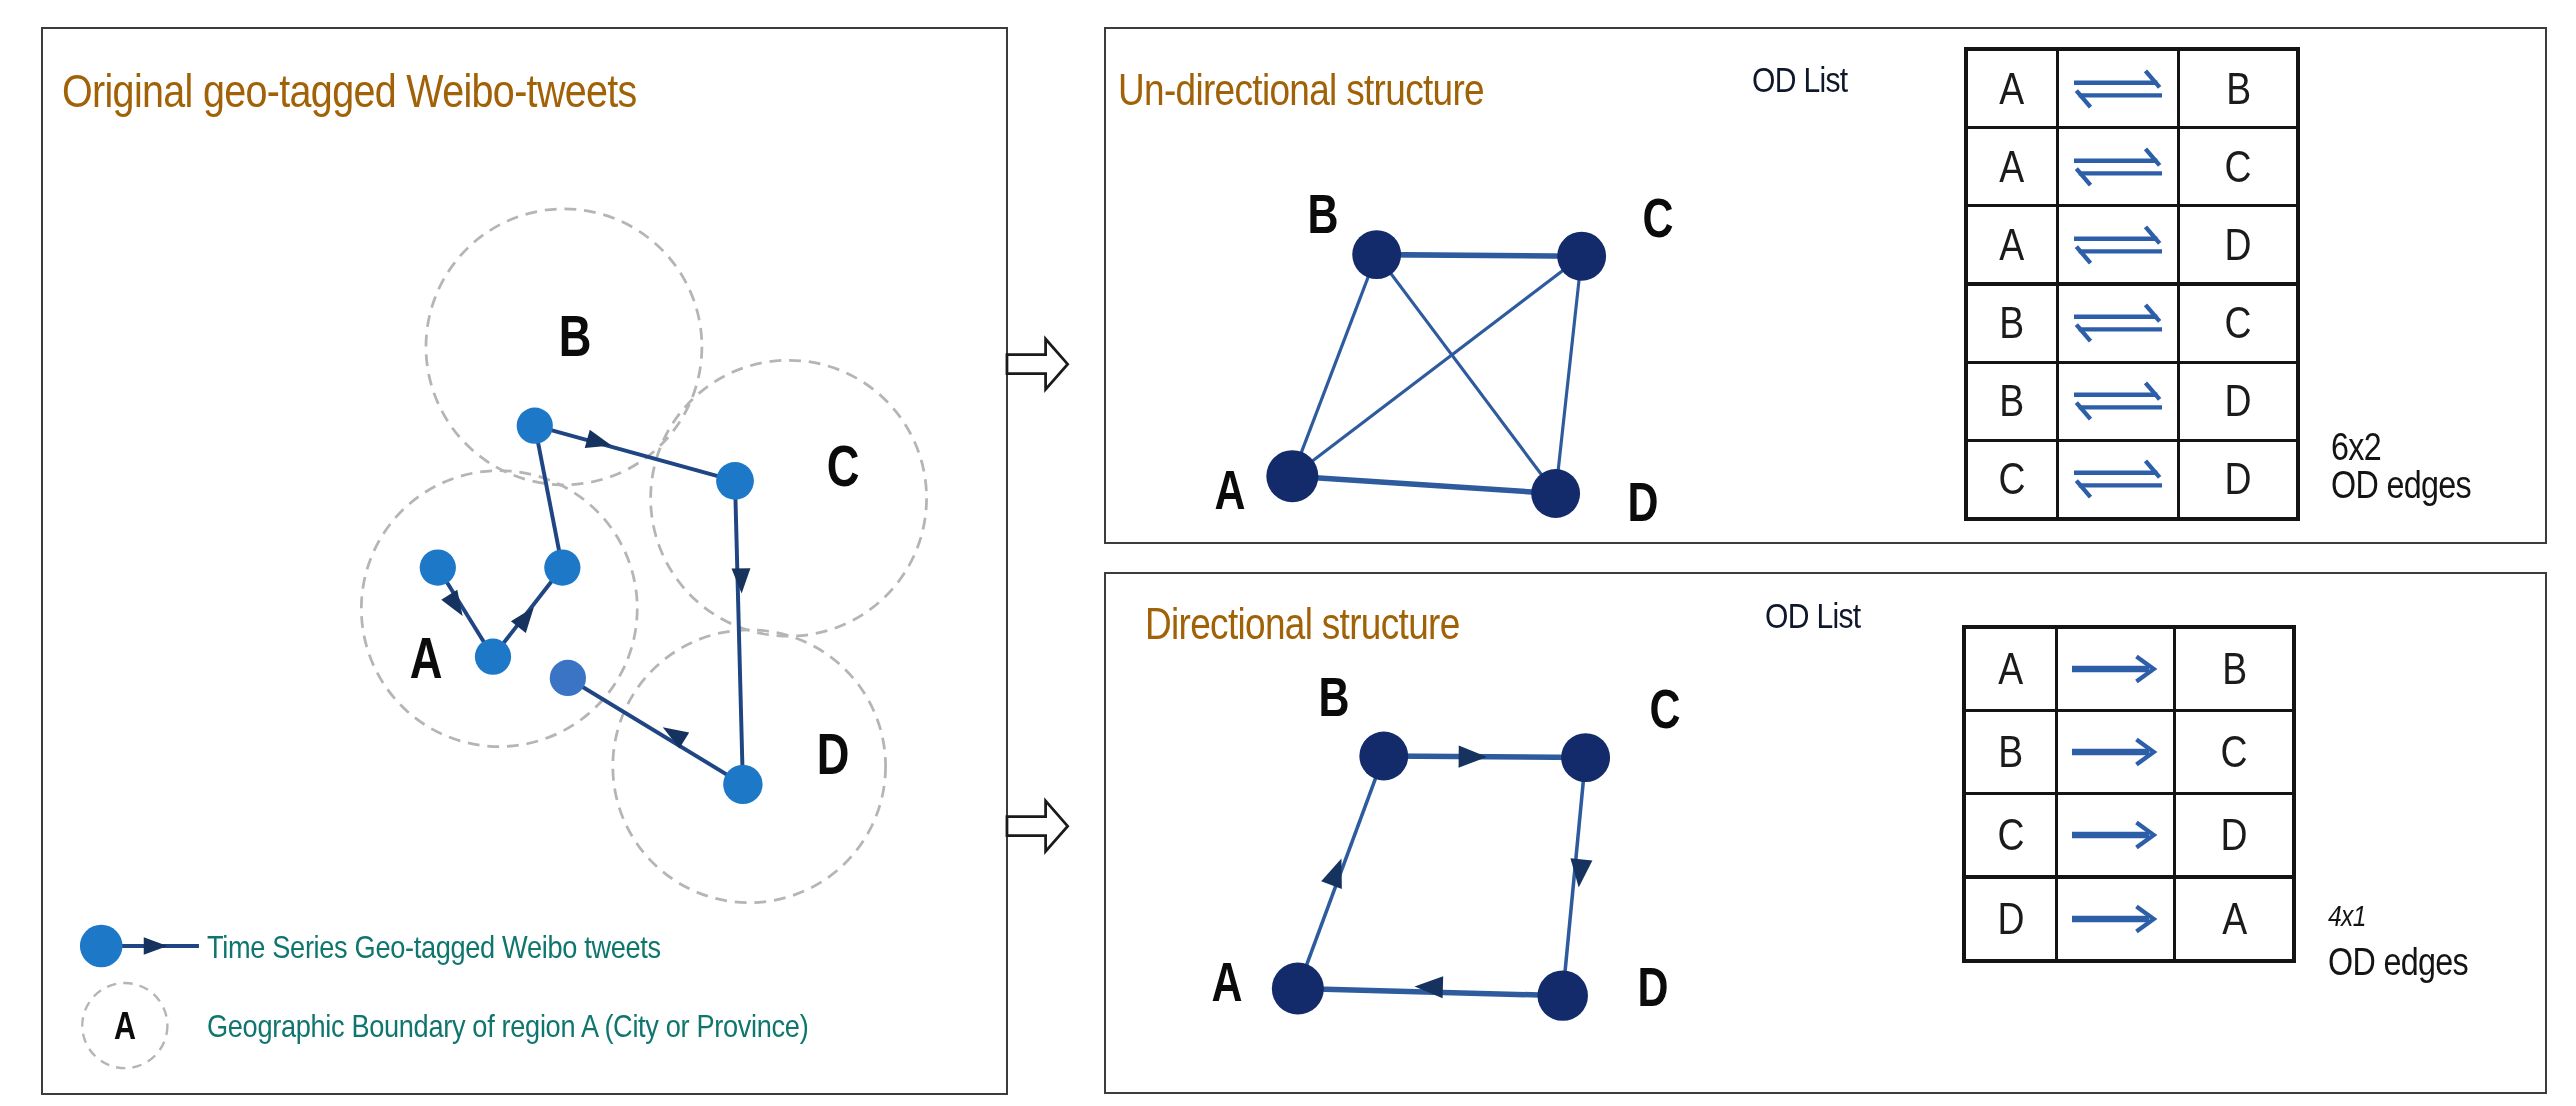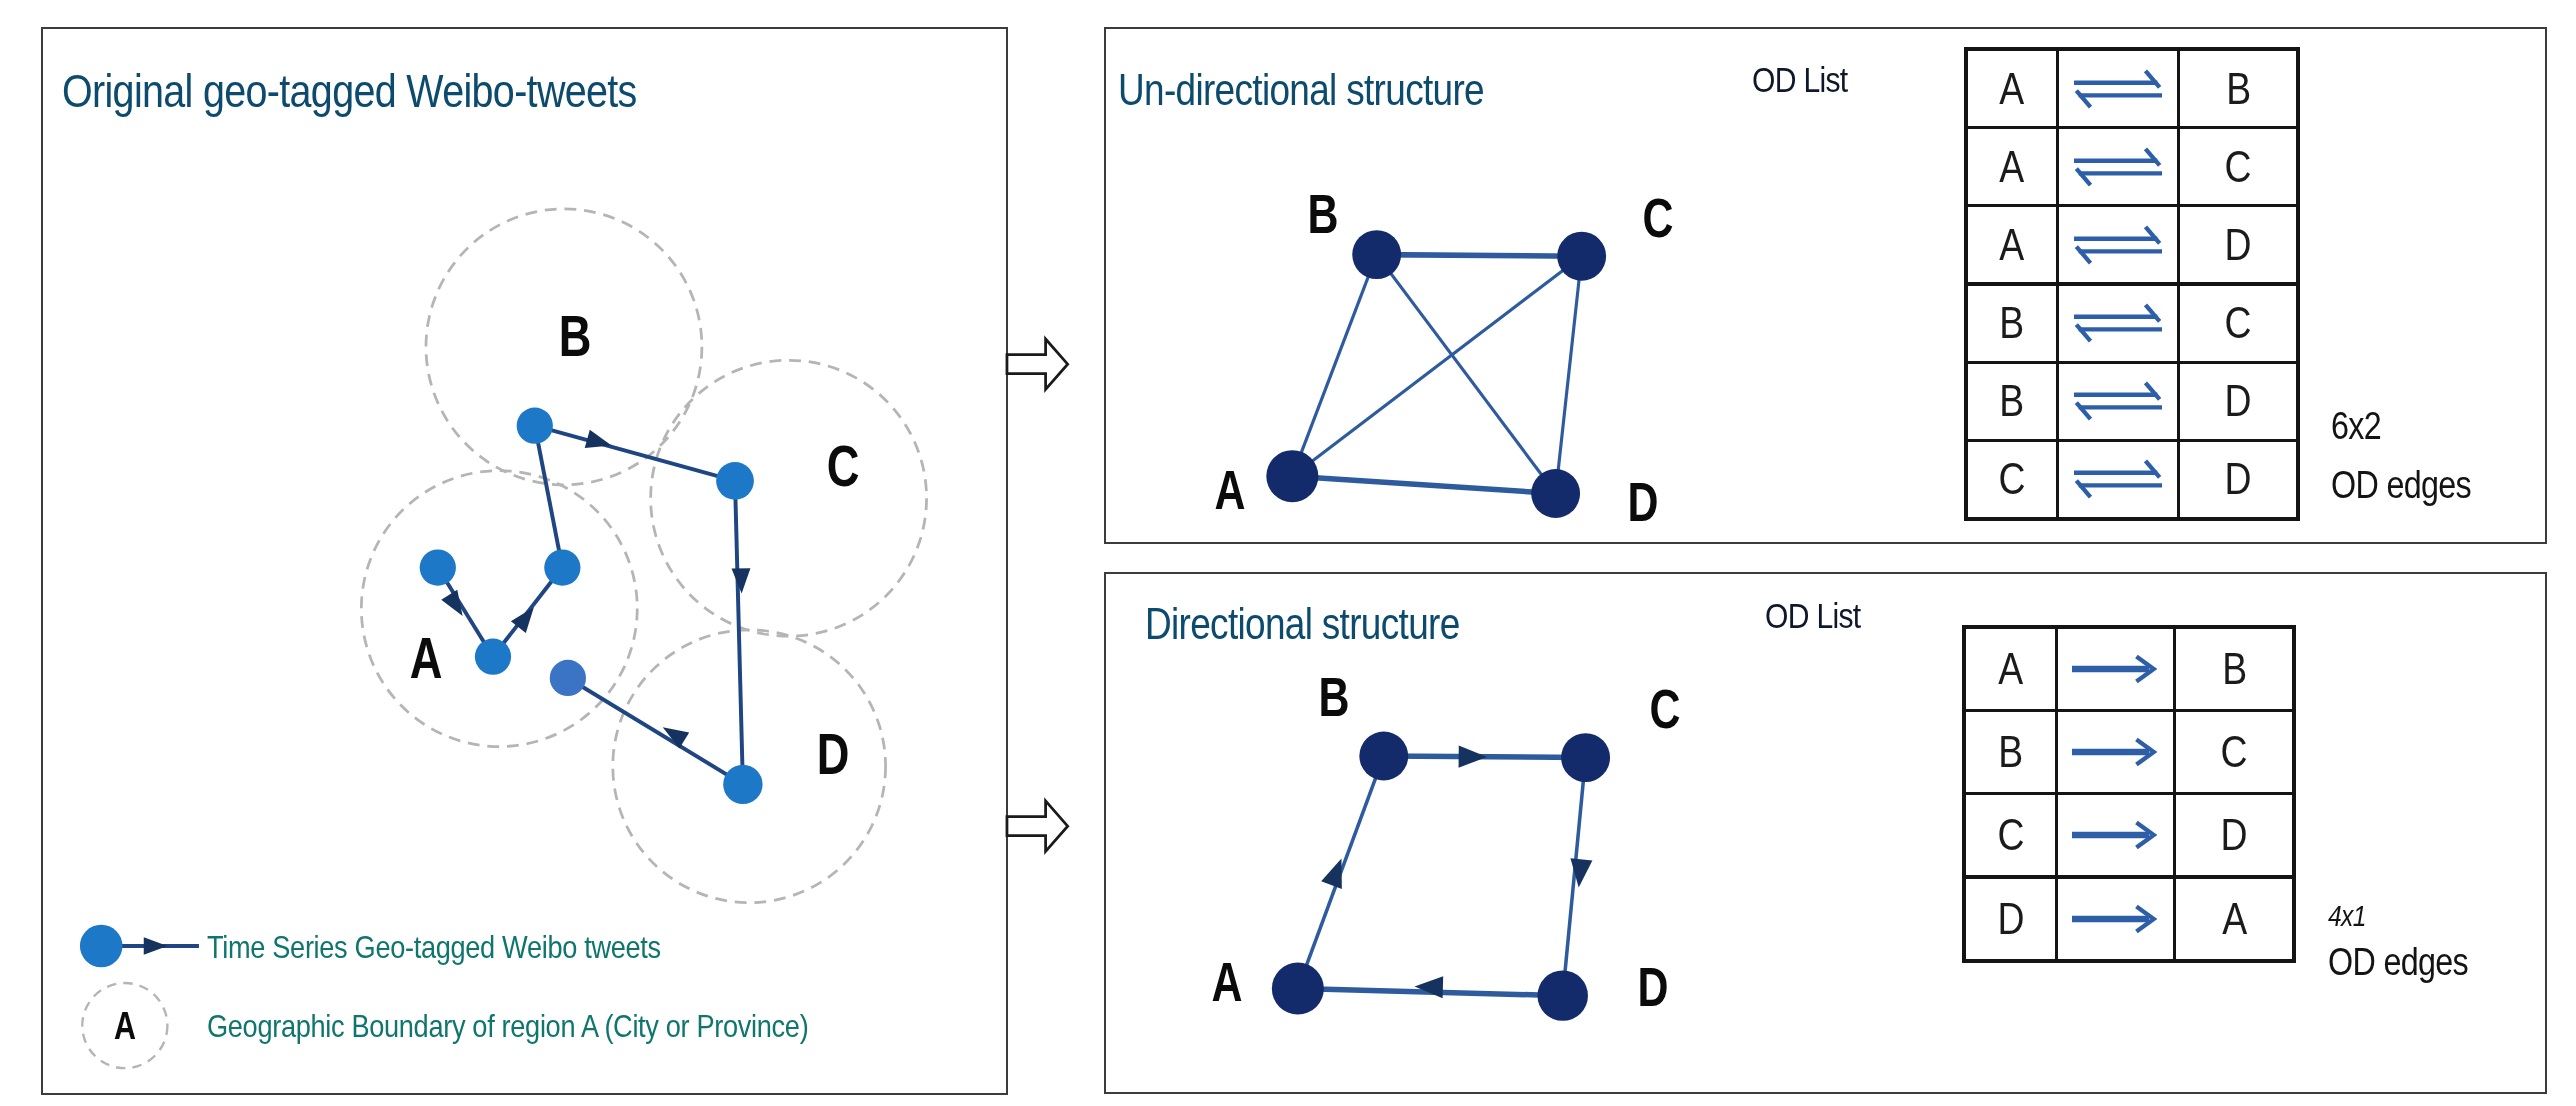--- a/index.html
+++ b/index.html
@@ -1,20 +1,20 @@
 <!DOCTYPE html>
 <html style="font-size:12.6px"><head>
 <meta charset="utf-8">
 <style>
   html,body{margin:0;padding:0;background:#ffffff;}
   #stage{position:relative;width:2576px;height:1106px;background:#ffffff;overflow:hidden;
          font-family:"Liberation Sans", sans-serif;color:#1a1a1a;}
   .panel{position:absolute;background:transparent;border:2.4px solid #3c3c3c;box-sizing:border-box;}
   svg.layer{position:absolute;left:0;top:0;width:2576px;height:1106px;}
-  .ttl{position:absolute;white-space:nowrap;font-weight:500;color:#0c4a6e;}
+  .ttl{position:absolute;white-space:nowrap;font-weight:500;color:#a16207;}
   .ttl > span{display:inline-block;transform:scaleX(0.84);transform-origin:left top;letter-spacing:-0.8px;}
   .sub{position:absolute;white-space:nowrap;color:#0f172a;}
   .sub > span{display:inline-block;transform:scaleX(0.86);transform-origin:left top;letter-spacing:-0.8px;}
   .glabel{position:absolute;font-weight:700;color:#0b0b0b;transform:translate(-50%,-50%) scaleX(0.78);white-space:nowrap;}
   .od-table{position:absolute;display:grid;gap:3.2px;background:#141414;border:4px solid #141414;}
   .od-table .cell{background:#ffffff;display:flex;align-items:center;justify-content:center;}
   .od-table .letter{font-size:44px;color:#1b1b1b;transform:scaleX(0.85);}
   .note{position:absolute;white-space:nowrap;color:#141414;}
   .note > span{display:inline-block;transform:scaleX(0.85);transform-origin:left top;letter-spacing:-0.8px;}
   .legend-text{position:absolute;white-space:nowrap;color:#0f766e;font-size:32px;}
@@ -215,21 +215,21 @@
           <path d="M105,5 L123,26"></path>
           <path d="M20,36 H126"></path>
           <path d="M35,51 L17,30"></path>
         </svg>
       </div>
     <div class="cell">
         <span class="letter">D</span>
       </div>
   </div>
 
-  <div class="note" style="left:2331px;top:405px;font-size:38px;"><span>6x2</span></div>
+  <div class="note" style="left:2331px;top:426px;font-size:38px;"><span>6x2</span></div>
   <div class="note" style="left:2331px;top:464px;font-size:38px;"><span>OD edges</span></div>
 
   <div class="od-table" style="left:1962px;top:625px;grid-template-columns:89px 115px 116px;grid-auto-rows:80px;">
     <div class="cell">
         <span class="letter">A</span>
       </div>
     <div class="cell">
         <svg width="110" height="44" viewBox="0 0 140 56" fill="none" stroke="#2d5fa8">
           <path d="M14,28 H112" stroke-width="8"></path>
           <polyline points="96,12 118,28 96,44" stroke-width="5.5"></polyline>

